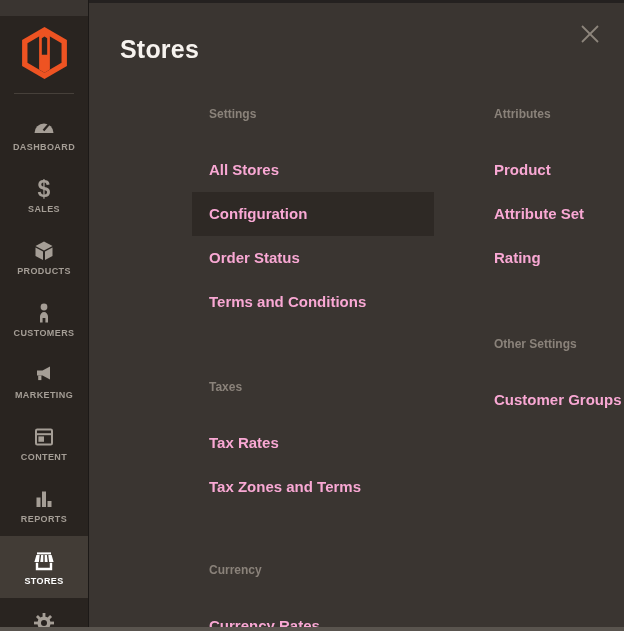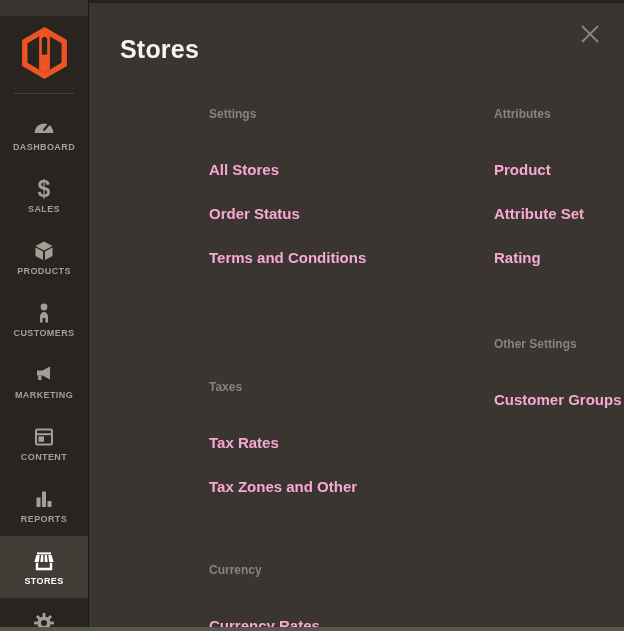--- a/index.html
+++ b/index.html
@@ -174,30 +174,31 @@
     <svg viewBox="0 0 24 24">
       <line x1="4" y1="4" x2="20" y2="20" stroke="currentColor" stroke-width="1.8"></line>
       <line x1="20" y1="4" x2="4" y2="20" stroke="currentColor" stroke-width="1.8"></line>
     </svg>
   </div>
 
   <div class="sec" id="sec-settings">
     <div class="sec-title">Settings</div>
     <div class="sec-items">
       <div class="menu-item">All Stores</div>
+      <div class="menu-item active">Configuration</div>
       <div class="menu-item">Order Status</div>
       <div class="menu-item">Terms and Conditions</div>
     </div>
   </div>
 
   <div class="sec" id="sec-taxes">
     <div class="sec-title">Taxes</div>
     <div class="sec-items">
       <div class="menu-item">Tax Rates</div>
-      <div class="menu-item">Tax Zones and Other</div>
+      <div class="menu-item">Tax Zones and Terms</div>
     </div>
   </div>
 
   <div class="sec" id="sec-currency">
     <div class="sec-title">Currency</div>
     <div class="sec-items">
       <div class="menu-item">Currency Rates</div>
     </div>
   </div>
 

